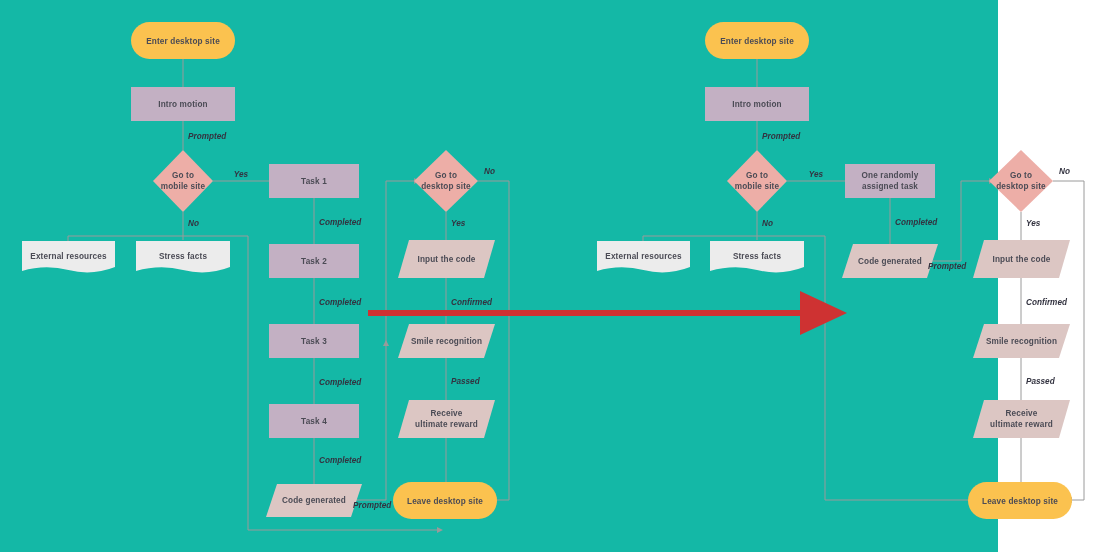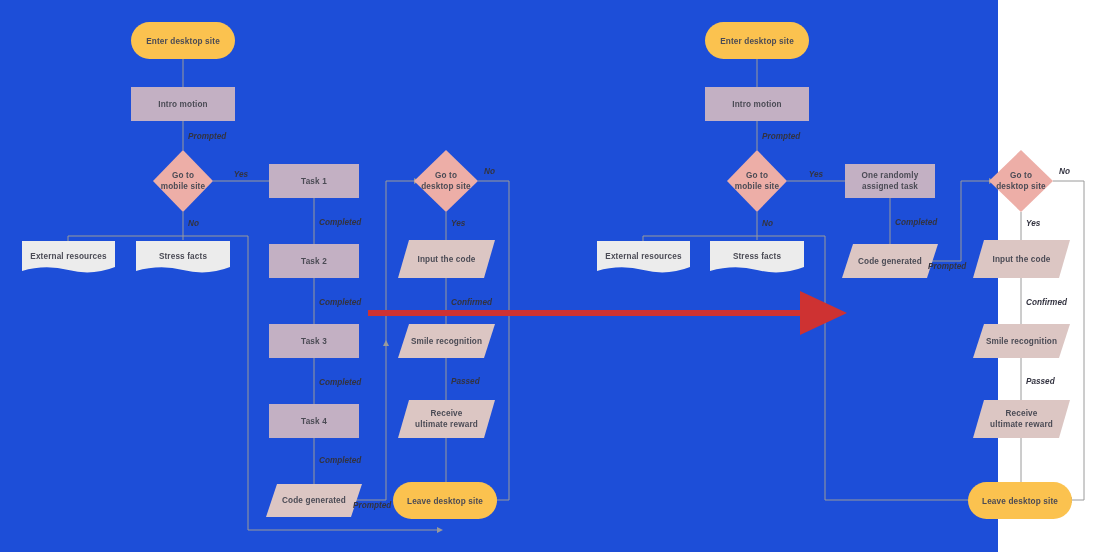--- a/index.html
+++ b/index.html
@@ -1,18 +1,18 @@
 <!DOCTYPE html>
 <html><head>
 <meta charset="utf-8">
 <style>
   html,body{margin:0;padding:0;background:#ffffff;}
   body{width:1110px;height:552px;overflow:hidden;
        font-family:"Liberation Sans","DejaVu Sans",sans-serif;}
-  #stage{position:relative;width:998px;height:552px;background:#1d4ed8;}
+  #stage{position:relative;width:998px;height:552px;background:#14b8a6;}
   svg.canvas{position:absolute;left:0;top:0;width:1110px;height:552px;}
   .nodeLabel{
     fill:#4b4b55;
     font-family:"Liberation Sans","DejaVu Sans",sans-serif;
     font-size:8.2px;font-weight:bold;
     text-anchor:middle;dominant-baseline:middle;
     letter-spacing:.15px;
   }
   .edgeLabel{
     fill:#333340;

